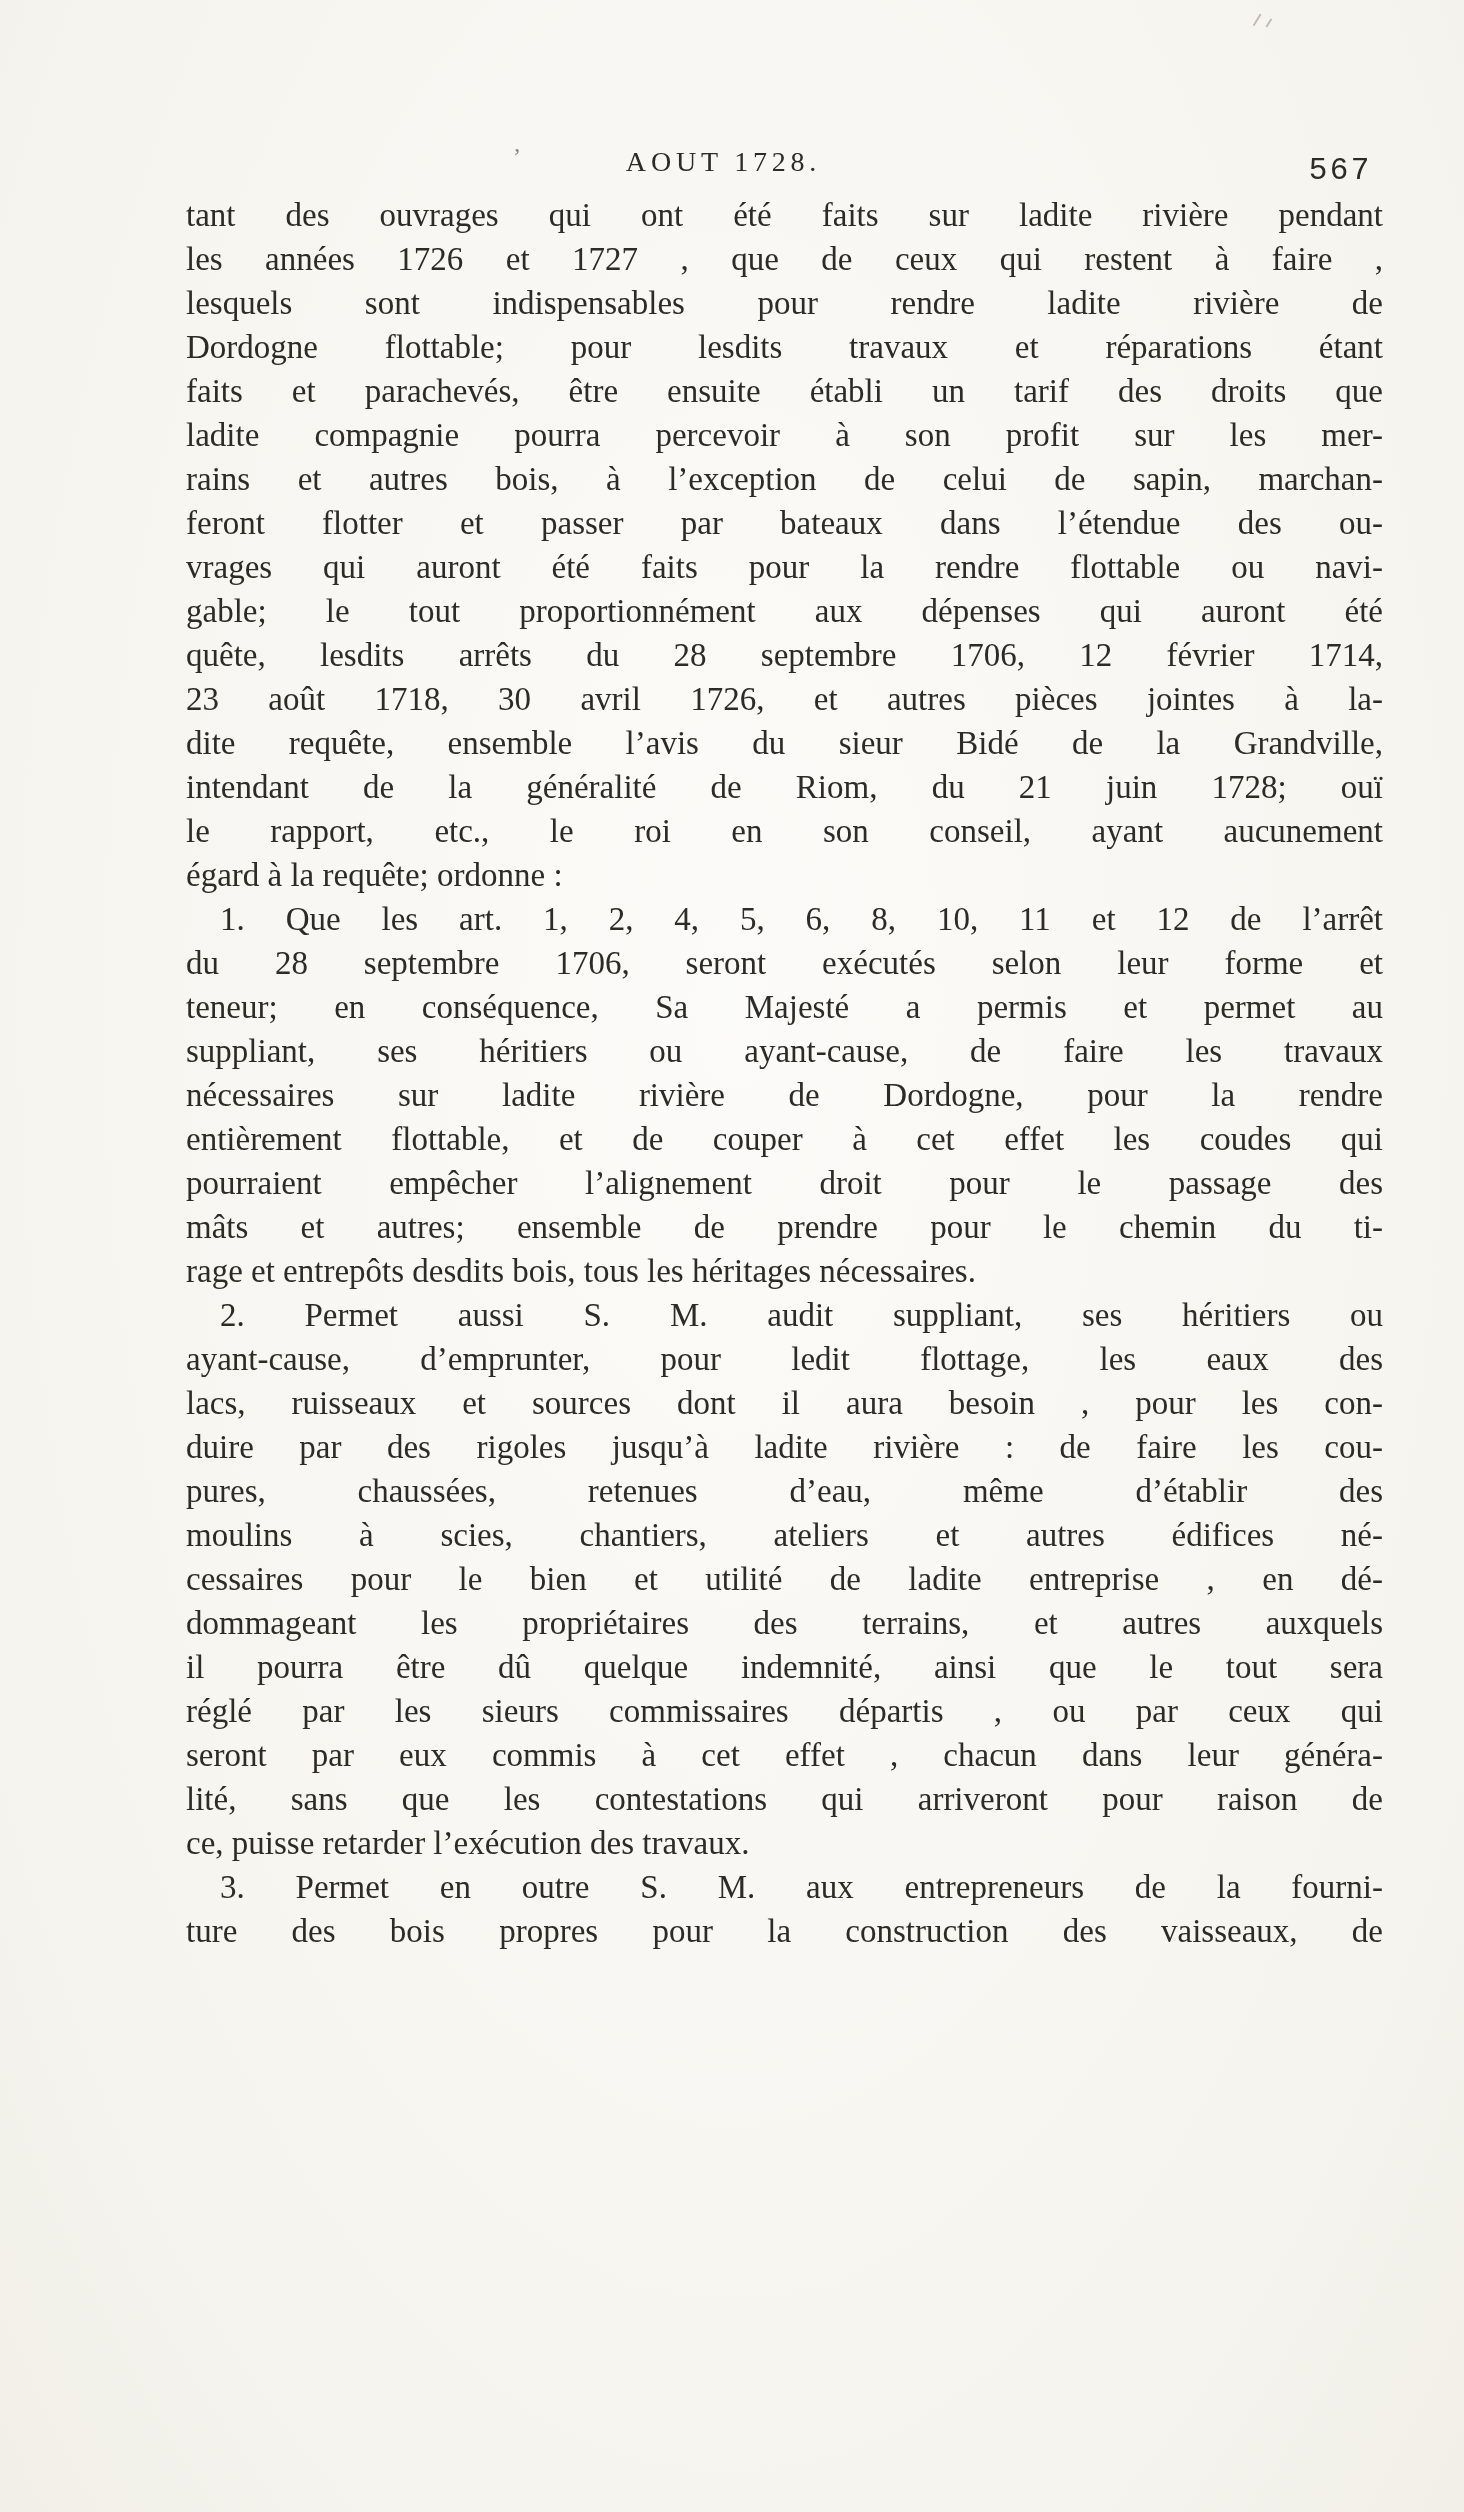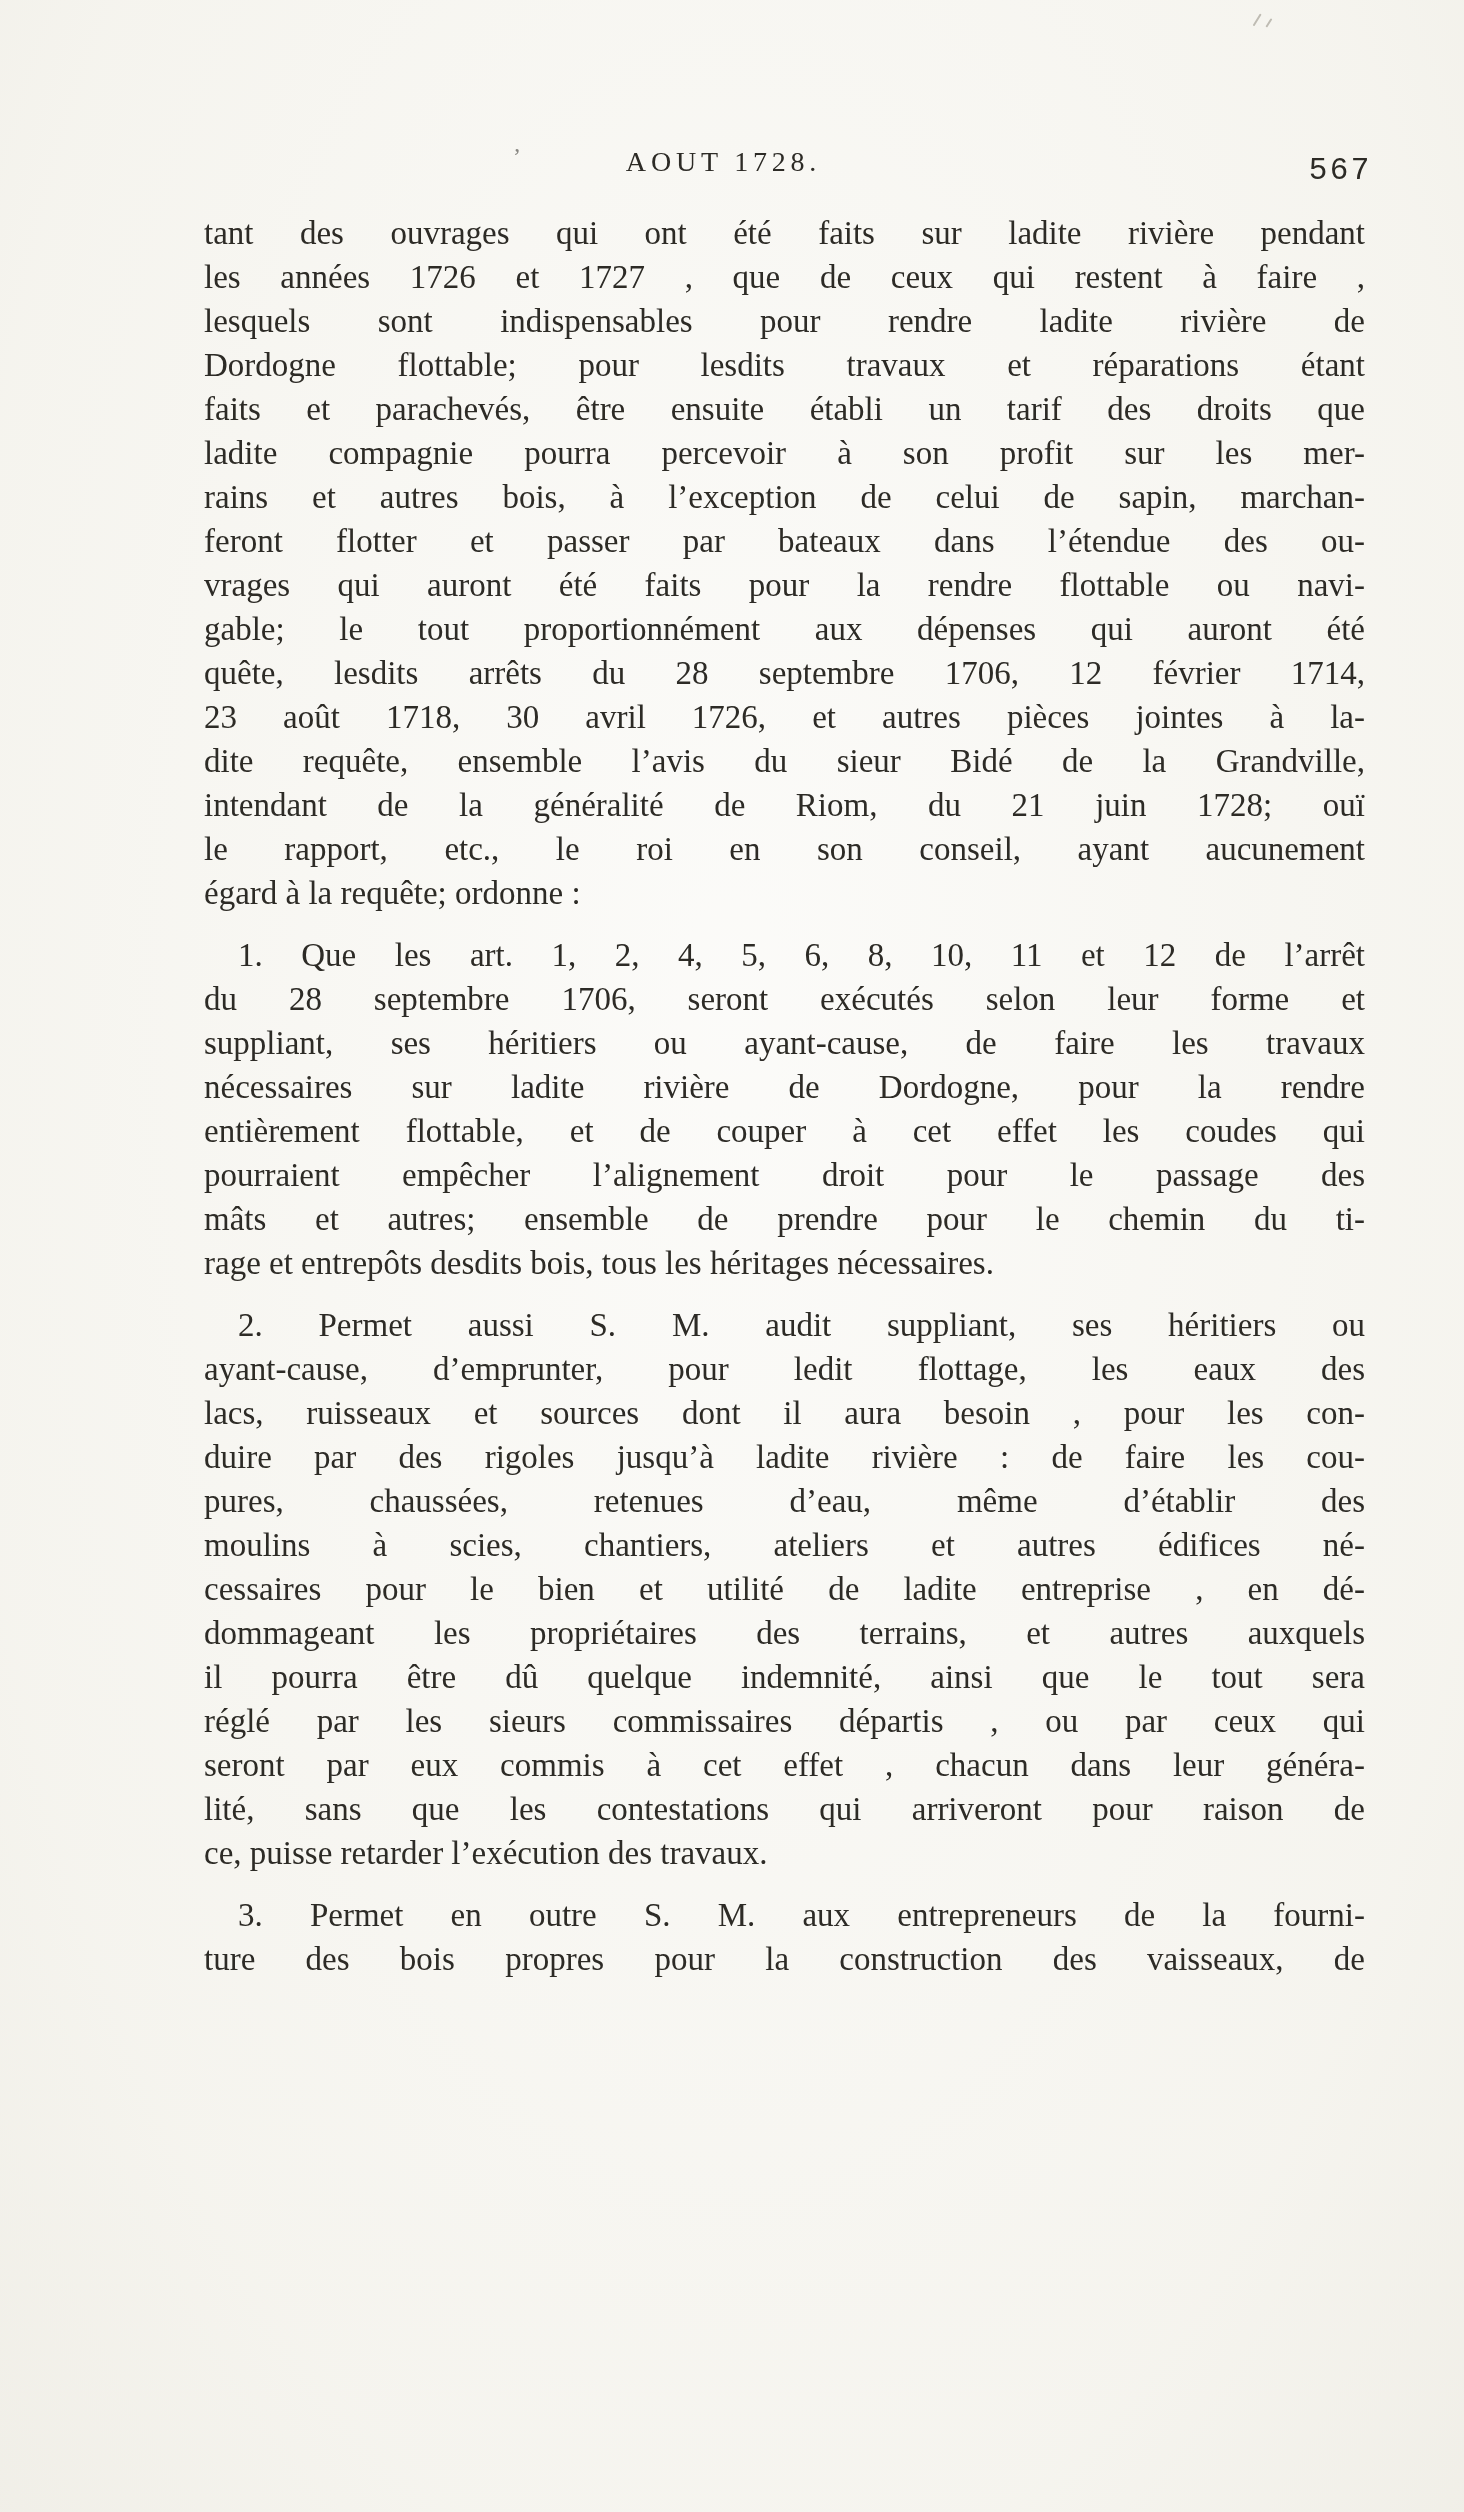--- a/index.html
+++ b/index.html
@@ -71,21 +71,21 @@
     border-radius: 1.6px;
   }
   .scan-artifact i:nth-child(1) { left: 11.2px; top: 1.6px; }
   .scan-artifact i:nth-child(2) { left: 22.5px; top: 6.4px; height: 9.6px; }
   .body-block {
     position: absolute;
     top: 193px;
     left: 186px;
     width: 1197px;
   }
-  .paragraph { margin: 18px; }
+  .paragraph { margin: 0; }
   .line {
     font-size: 33px;
     line-height: 44px;
     text-align: justify;
     text-align-last: justify;
     white-space: normal;
   }
   .line.last {
     text-align-last: left;
   }
@@ -124,20 +124,21 @@
         <div class="line">quête, lesdits arrêts du 28 septembre 1706, 12 février 1714,</div>
         <div class="line">23 août 1718, 30 avril 1726, et autres pièces jointes à la-</div>
         <div class="line">dite requête, ensemble l’avis du sieur Bidé de la Grandville,</div>
         <div class="line">intendant de la généralité de Riom, du 21 juin 1728; ouï</div>
         <div class="line">le rapport, etc., le roi en son conseil, ayant aucunement</div>
         <div class="line last">égard à la requête; ordonne :</div>
       </div>
       <div class="paragraph">
         <div class="line indent">1. Que les art. 1, 2, 4, 5, 6, 8, 10, 11 et 12 de l’arrêt</div>
         <div class="line">du 28 septembre 1706, seront exécutés selon leur forme et</div>
+        <div class="line">teneur; en conséquence, Sa Majesté a permis et permet au</div>
         <div class="line">suppliant, ses héritiers ou ayant-cause, de faire les travaux</div>
         <div class="line">nécessaires sur ladite rivière de Dordogne, pour la rendre</div>
         <div class="line">entièrement flottable, et de couper à cet effet les coudes qui</div>
         <div class="line">pourraient empêcher l’alignement droit pour le passage des</div>
         <div class="line">mâts et autres; ensemble de prendre pour le chemin du ti-</div>
         <div class="line last">rage et entrepôts desdits bois, tous les héritages nécessaires.</div>
       </div>
       <div class="paragraph">
         <div class="line indent">2. Permet aussi S. M. audit suppliant, ses héritiers ou</div>
         <div class="line">ayant-cause, d’emprunter, pour ledit flottage, les eaux des</div>

